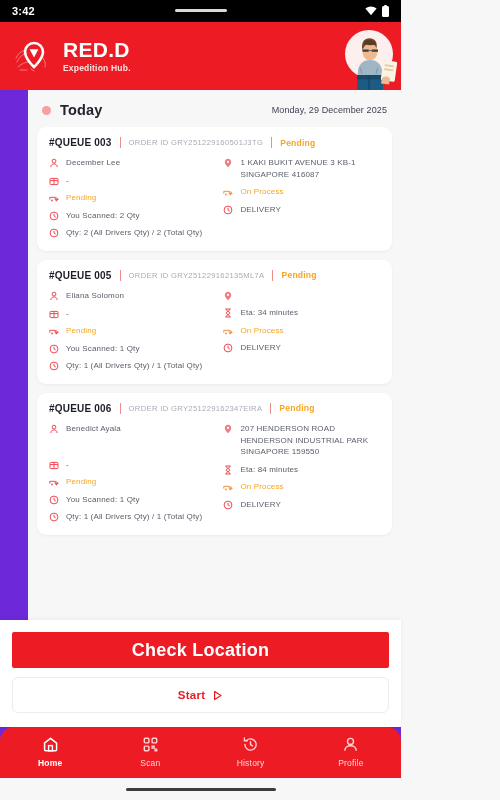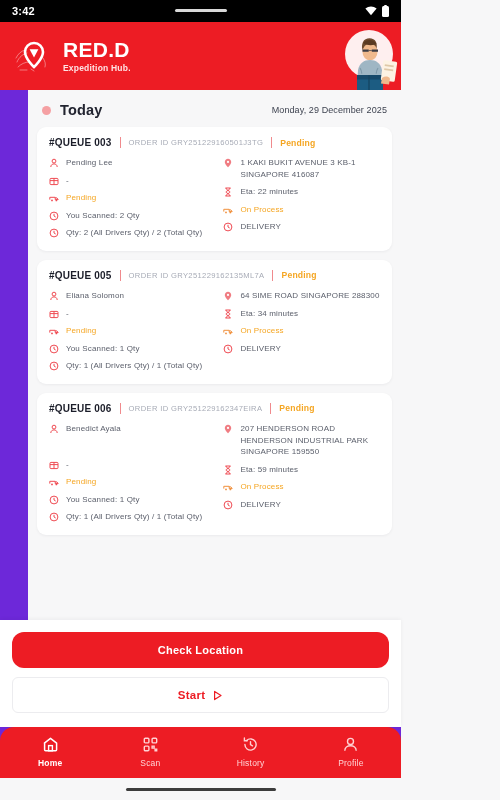--- a/index.html
+++ b/index.html
@@ -76,22 +76,22 @@
   .line .tx.orange { color: #f5a623; }
   .line.spacer { height: 12px; }
 
   
   .actions {
     flex: 0 0 auto; background: #fff; padding: 12px 12px 14px 12px;
     box-shadow: 0 -1px 4px rgba(20,20,40,.05);
   }
   .btn-primary {
     display: flex; align-items: center; justify-content: center;
-    height: 36px; border-radius: 12px; background: #ed1c24; color: #fff;
-    font-size: 11px; font-weight: 700; letter-spacing: .25px; border: none; width: 100%;
+    height: 36px; border-radius: 2px; background: #ed1c24; color: #fff;
+    font-size: 18px; font-weight: 700; letter-spacing: .25px; border: none; width: 100%;
     cursor: pointer;
   }
   .btn-ghost {
     margin-top: 9px; display: flex; align-items: center; justify-content: center; gap: 7px;
     height: 36px; border-radius: 6px; background: #fff; border: 1px solid #ececef;
     color: #ed1c24; font-size: 11.5px; font-weight: 700; letter-spacing: .25px; width: 100%;
     cursor: pointer;
   }
   .btn-ghost svg { display: block; }
 
@@ -195,21 +195,21 @@
         </div>
         <div class="card-cols">
           <div class="col">
             <div class="line">
               <span class="ic">
                   <svg width="10" height="10" viewBox="0 0 10 10">
                     <circle cx="5" cy="3.1" r="1.9" fill="none" stroke="#ef4a52" stroke-width="1"></circle>
                     <path d="M1.8 9c0-2 1.5-3.1 3.2-3.1S8.2 7 8.2 9" fill="none" stroke="#ef4a52" stroke-width="1"></path>
                   </svg>
                 </span>
-              <span class="tx">Pending Lee</span>
+              <span class="tx">December Lee</span>
             </div>
             <div class="line">
               <span class="ic">
                   <svg width="10" height="10" viewBox="0 0 10 10">
                     <rect x="1" y="2.4" width="8" height="6.2" rx="1" fill="none" stroke="#ef4a52" stroke-width="1"></rect>
                     <path d="M1 4.6h8M5 2.4v6.2" stroke="#ef4a52" stroke-width="1"></path>
                   </svg>
                 </span>
               <span class="tx">-</span>
             </div>
@@ -244,28 +244,20 @@
           </div>
           <div class="col right">
             <div class="line">
               <span class="ic">
                   <svg width="10" height="10" viewBox="0 0 10 10">
                     <path d="M5 .8c-1.8 0-3.2 1.4-3.2 3.2C1.8 6.4 5 9.3 5 9.3S8.2 6.4 8.2 4C8.2 2.2 6.8.8 5 .8Z" fill="#f07c82"></path>
                     <circle cx="5" cy="3.9" r="1.1" fill="#fff"></circle>
                   </svg>
                 </span>
               <span class="tx">1 KAKI BUKIT AVENUE 3 KB-1 SINGAPORE 416087</span>
-            </div>
-            <div class="line">
-              <span class="ic">
-                  <svg width="10" height="10" viewBox="0 0 10 10">
-                    <path d="M2.4 1h5.2M2.4 9h5.2M2.9 1c0 2 4.2 3 4.2 4s-4.2 2-4.2 4M7.1 1c0 2-4.2 3-4.2 4s4.2 2 4.2 4" fill="none" stroke="#ef4a52" stroke-width="1"></path>
-                  </svg>
-                </span>
-              <span class="tx">Eta: 22 minutes</span>
             </div>
             <div class="line">
               <span class="ic">
                   <svg width="10" height="10" viewBox="0 0 10 10">
                     <path d="M.8 6.6V4.3h5.4v2.3M6.2 4.9h1.7l1.3 1.7v0H6.2" fill="none" stroke="#f0903c" stroke-width="1"></path>
                     <circle cx="3" cy="7.4" r=".9" fill="#f0903c"></circle>
                     <circle cx="7.4" cy="7.4" r=".9" fill="#f0903c"></circle>
                   </svg>
                 </span>
               <span class="tx orange">On Process</span>
@@ -341,21 +333,20 @@
             </div>
           </div>
           <div class="col right">
             <div class="line">
               <span class="ic">
                   <svg width="10" height="10" viewBox="0 0 10 10">
                     <path d="M5 .8c-1.8 0-3.2 1.4-3.2 3.2C1.8 6.4 5 9.3 5 9.3S8.2 6.4 8.2 4C8.2 2.2 6.8.8 5 .8Z" fill="#f07c82"></path>
                     <circle cx="5" cy="3.9" r="1.1" fill="#fff"></circle>
                   </svg>
                 </span>
-              <span class="tx">64 SIME ROAD SINGAPORE 288300</span>
             </div>
             <div class="line">
               <span class="ic">
                   <svg width="10" height="10" viewBox="0 0 10 10">
                     <path d="M2.4 1h5.2M2.4 9h5.2M2.9 1c0 2 4.2 3 4.2 4s-4.2 2-4.2 4M7.1 1c0 2-4.2 3-4.2 4s4.2 2 4.2 4" fill="none" stroke="#ef4a52" stroke-width="1"></path>
                   </svg>
                 </span>
               <span class="tx">Eta: 34 minutes</span>
             </div>
             <div class="line">
@@ -448,21 +439,21 @@
                   </svg>
                 </span>
               <span class="tx">207 HENDERSON ROAD HENDERSON INDUSTRIAL PARK SINGAPORE 159550</span>
             </div>
             <div class="line">
               <span class="ic">
                   <svg width="10" height="10" viewBox="0 0 10 10">
                     <path d="M2.4 1h5.2M2.4 9h5.2M2.9 1c0 2 4.2 3 4.2 4s-4.2 2-4.2 4M7.1 1c0 2-4.2 3-4.2 4s4.2 2 4.2 4" fill="none" stroke="#ef4a52" stroke-width="1"></path>
                   </svg>
                 </span>
-              <span class="tx">Eta: 59 minutes</span>
+              <span class="tx">Eta: 84 minutes</span>
             </div>
             <div class="line">
               <span class="ic">
                   <svg width="10" height="10" viewBox="0 0 10 10">
                     <path d="M.8 6.6V4.3h5.4v2.3M6.2 4.9h1.7l1.3 1.7v0H6.2" fill="none" stroke="#f0903c" stroke-width="1"></path>
                     <circle cx="3" cy="7.4" r=".9" fill="#f0903c"></circle>
                     <circle cx="7.4" cy="7.4" r=".9" fill="#f0903c"></circle>
                   </svg>
                 </span>
               <span class="tx orange">On Process</span>

